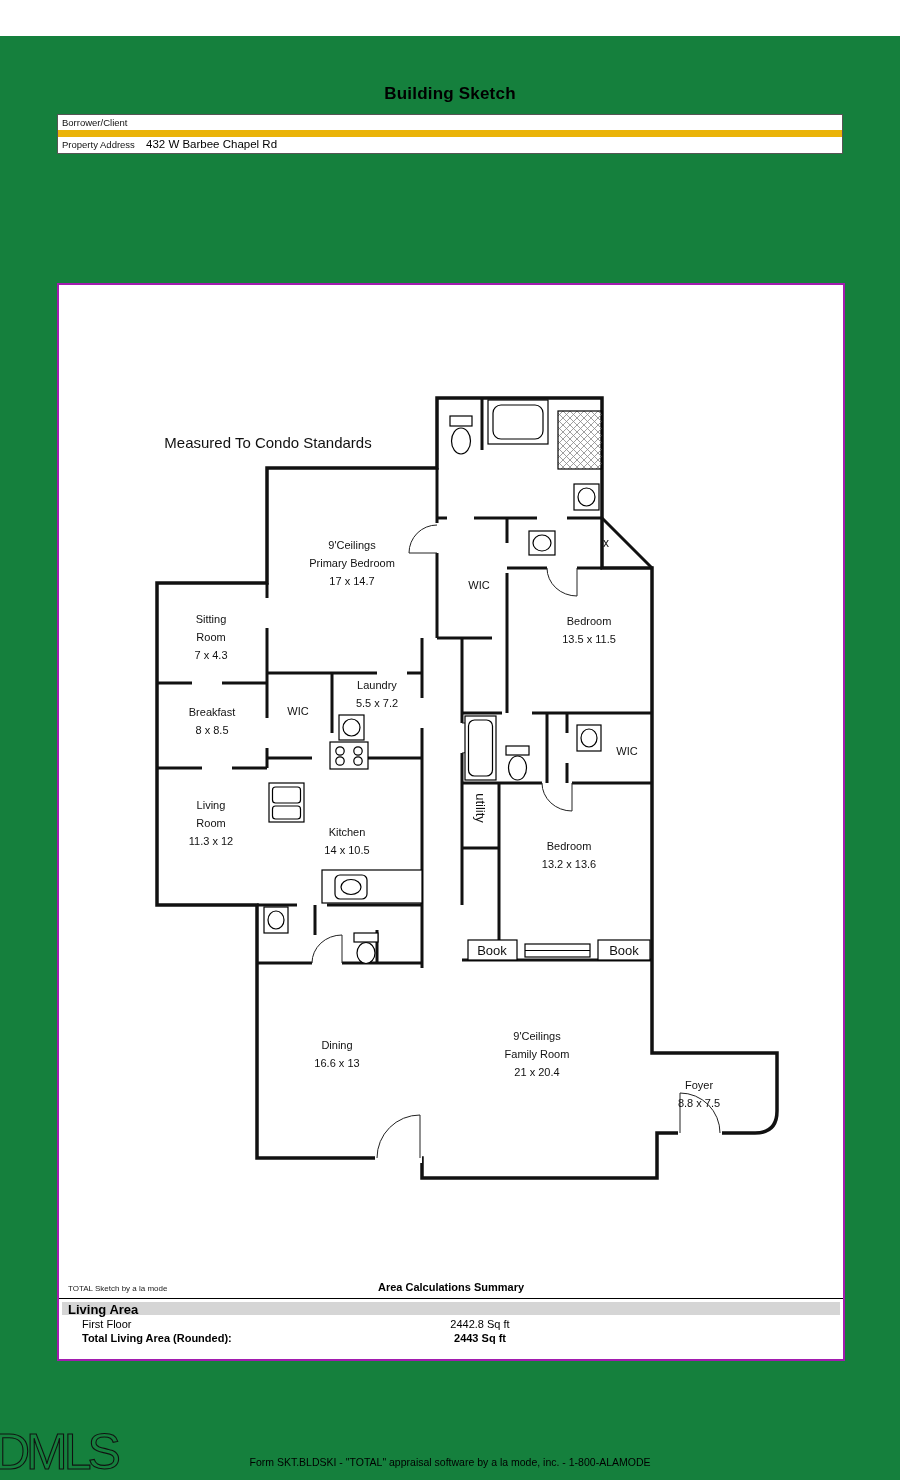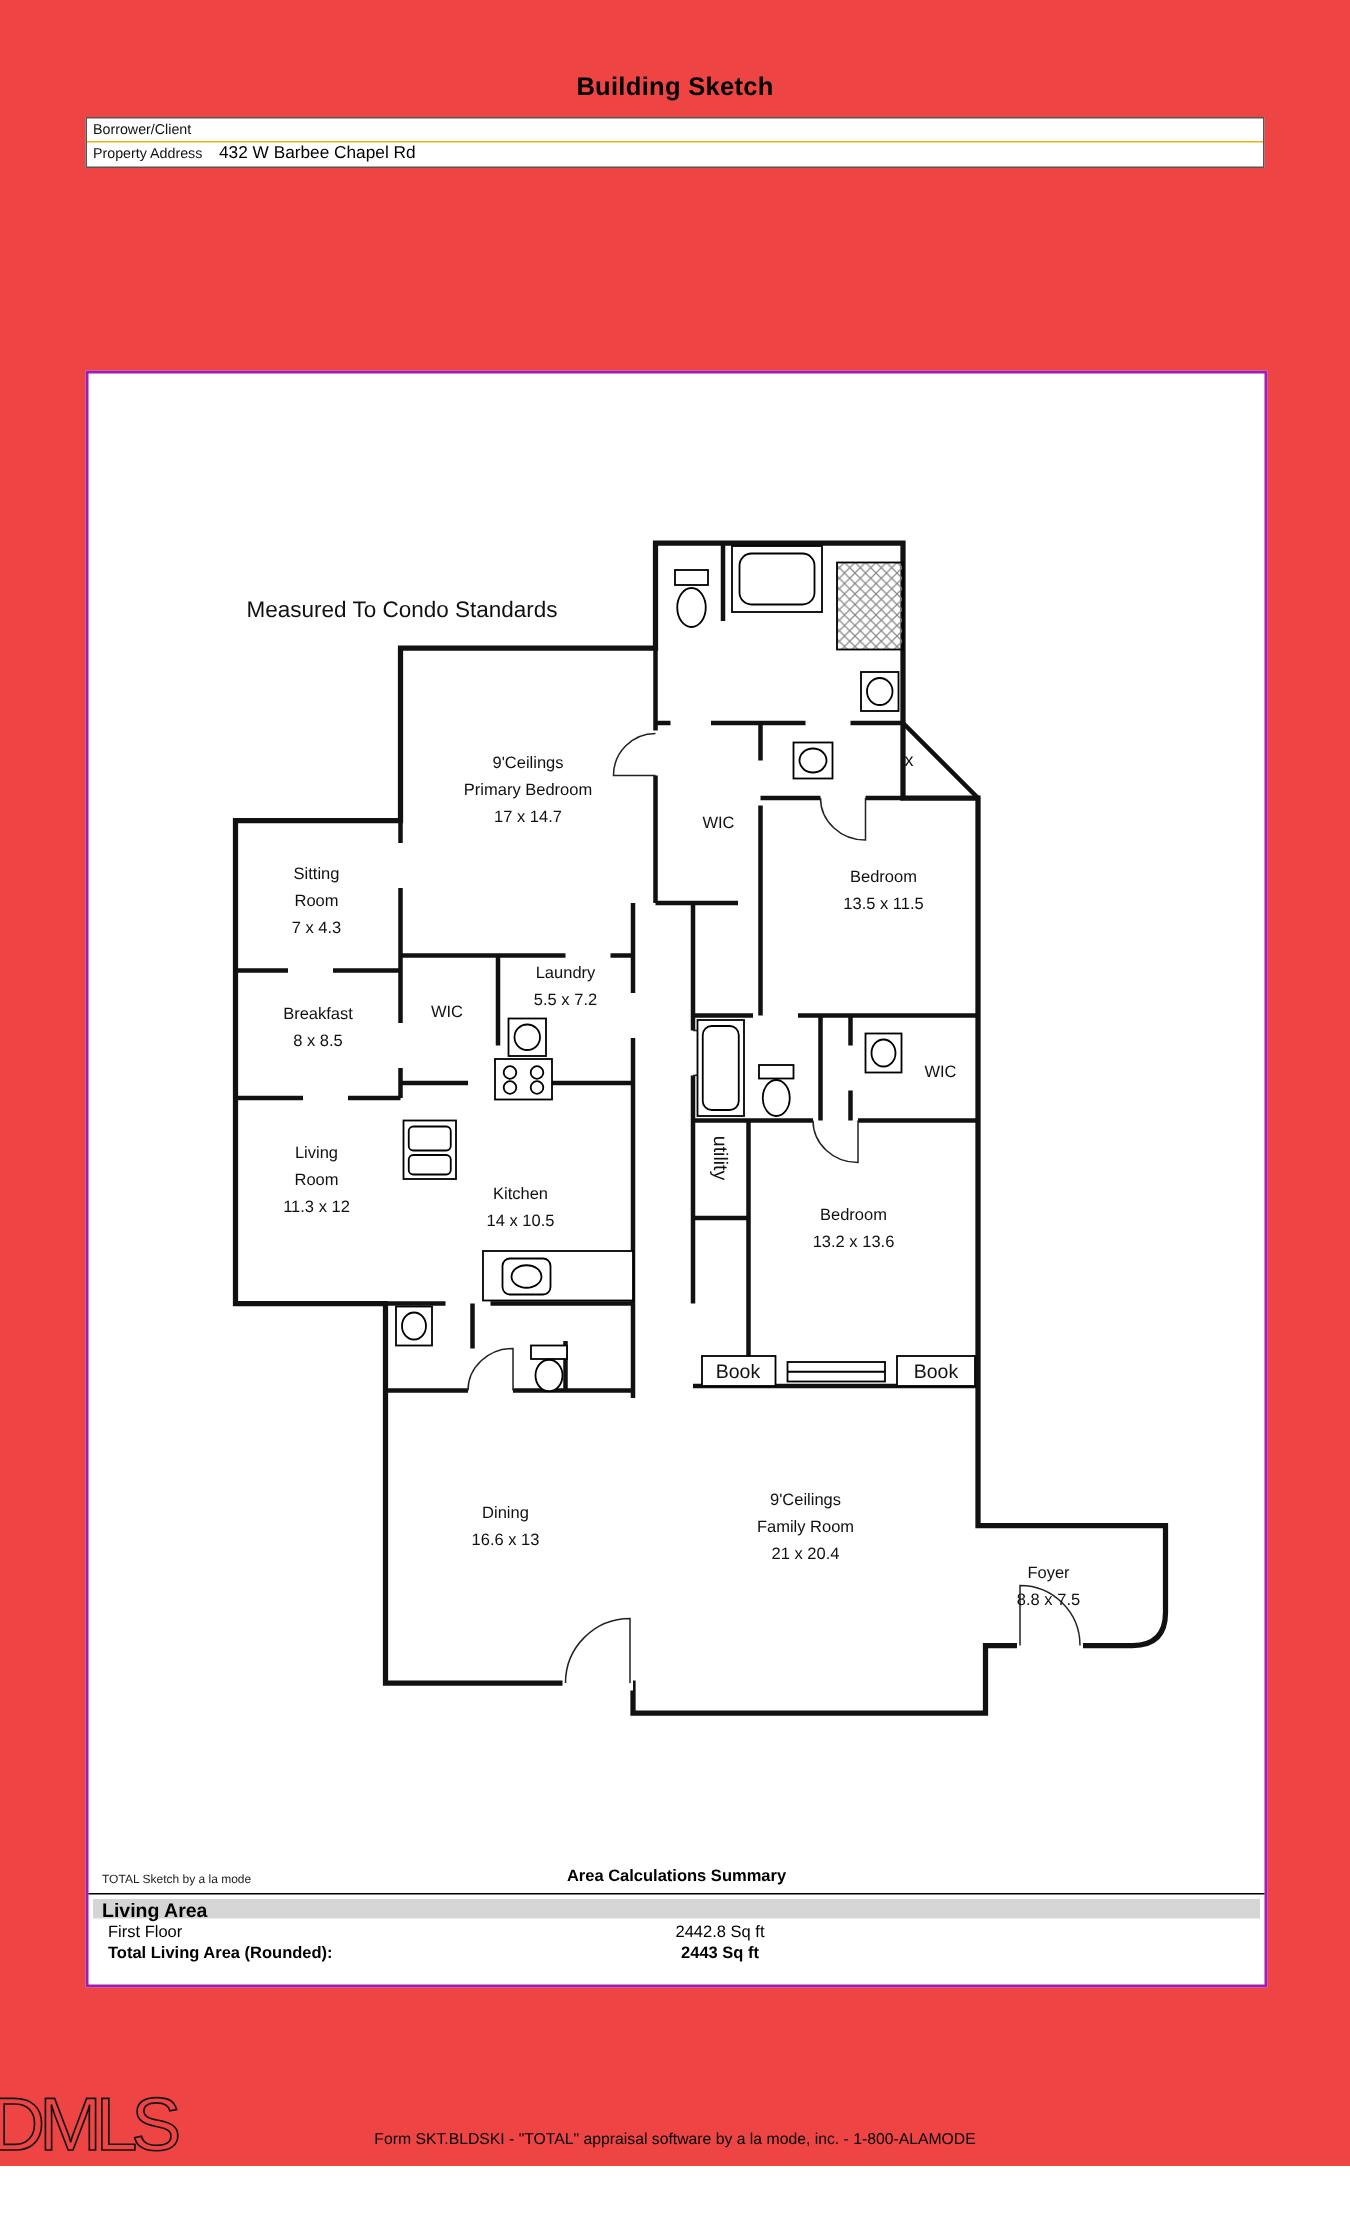--- a/index.html
+++ b/index.html
@@ -1,25 +1,25 @@
 <!DOCTYPE html>
 <html><head>
 <meta charset="utf-8">
 <style>
   html,body{margin:0;padding:0;background:#fff;}
-  .page{position:relative;width:900px;height:1444px;background:#ef4444;overflow:hidden;
-        font-family:"Liberation Sans", sans-serif;color:#000;}
+  .page{position:relative;width:900px;height:1444px;background:#15803d;overflow:hidden;
+        font-family:"Liberation Sans", sans-serif;color:#000;margin-top:36px;}
 
   
   .title{position:absolute;top:48px;left:0;width:100%;text-align:center;
          font-size:17px;font-weight:bold;letter-spacing:.2px;}
 
   
   .form-table{position:absolute;left:57px;top:78px;width:786px;border:1px solid #555;box-sizing:border-box;background:#fff;}
-  .frow{position:relative;border-bottom:1px solid #eab308;}
+  .frow{position:relative;border-bottom:7px solid #eab308;}
   .frow:last-child{border-bottom:none;}
   .flabel{position:absolute;left:4px;top:2px;font-size:9.5px;color:#111;white-space:nowrap;}
   .fvalue{position:absolute;top:1px;font-size:11.5px;color:#000;white-space:nowrap;}
 
   
   .sketch-box{position:absolute;left:57px;top:247px;width:788px;height:1078px;
               border:2px solid #a21caf;box-sizing:border-box;background:#fff;}
   .plan{position:absolute;left:0;top:0;width:784px;height:992px;}
   .plan svg{position:absolute;left:0;top:0;}
 
@@ -32,21 +32,21 @@
   .lbl.note{font-size:15px;}
 
   
   .credit{position:absolute;left:9px;top:999px;font-size:8px;color:#222;}
   .calc-title{position:absolute;left:0;top:996px;width:100%;text-align:center;
               font-size:11px;font-weight:bold;}
   .calc-sep{position:absolute;left:0px;top:1013px;width:100%;border-top:1.5px solid #000;}
   .band{position:absolute;left:3px;top:1017px;width:778px;height:13px;background:#d5d5d5;}
   .band span{position:absolute;left:6px;top:0px;font-size:13px;font-weight:bold;}
   .calc-row{position:absolute;left:0;width:100%;font-size:11px;}
-  .calc-row .rlabel{position:absolute;left:13px;top:0;}
+  .calc-row .rlabel{position:absolute;left:23px;top:0;}
   .calc-row .rvalue{position:absolute;left:336px;top:0;width:170px;text-align:center;}
   .calc-row.bold{font-weight:bold;}
 
   
   .logo{position:absolute;left:-8px;top:1386px;}
   .footer-text{position:absolute;left:0;top:1420px;width:100%;text-align:center;font-size:10.5px;color:#000;}
 </style>
 </head>
 <body>
 

